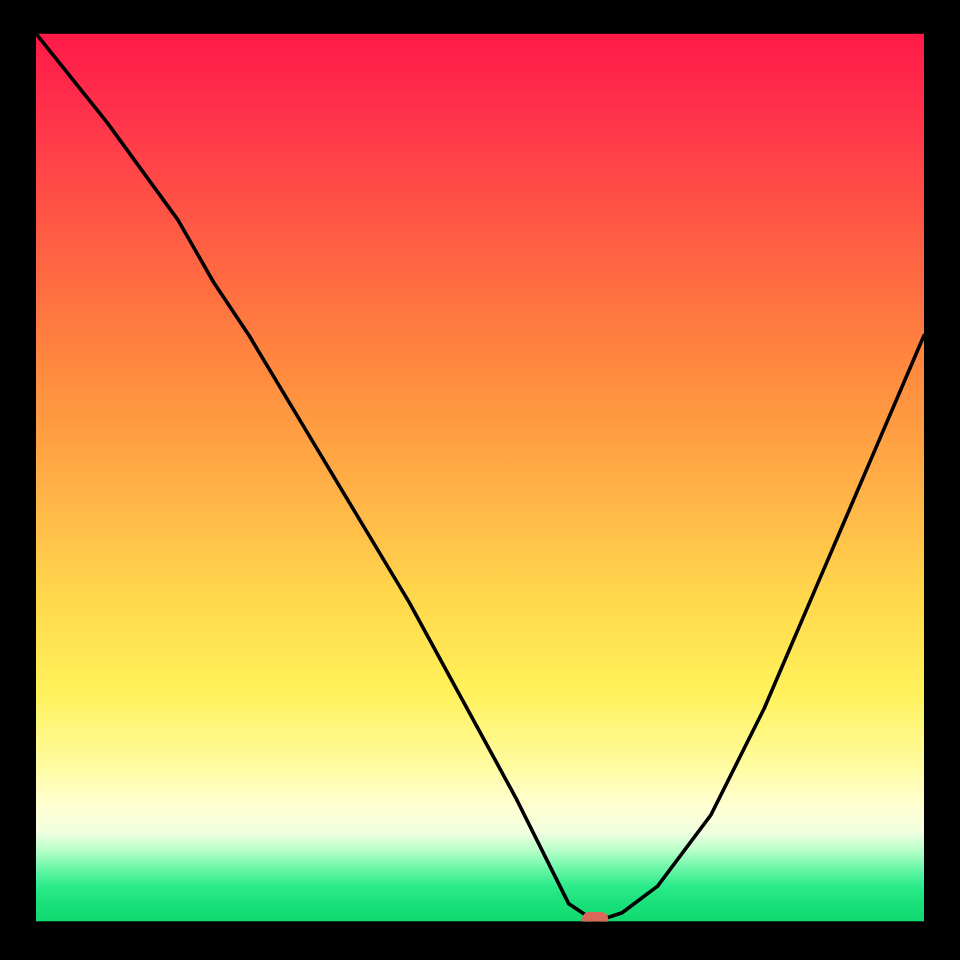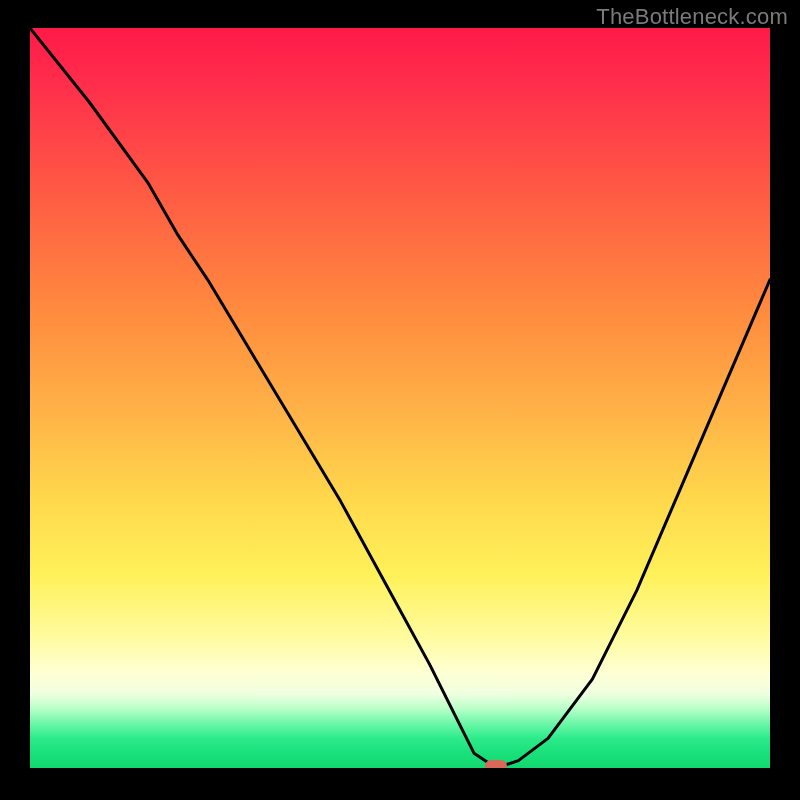--- a/index.html
+++ b/index.html
@@ -68,21 +68,20 @@
     border-radius: 6px;
     background: #d9675a;
     z-index: 5;
   }
 </style>
 </head>
 <body>
 
 <div class="frame">
 
-  <div class="watermark">TheBottleneck.com</div>
 
   <div class="plot-area">
     <div class="gradient"></div>
 
     <svg class="curve" viewBox="0 0 740 740" preserveAspectRatio="none">
       <path id="curve-path" fill="none" stroke-width="3" stroke-linecap="round" stroke-linejoin="round" stroke="#000000" d="M0.0 0.0 L59.2 74.0 L118.4 155.4 L148.0 207.2 L177.6 251.6 L222.0 325.6 L266.4 399.6 L310.8 473.6 L355.2 555.0 L399.6 636.4 L429.2 695.6 L444.0 725.2 L466.2 740.0 L488.4 732.6 L518.0 710.4 L562.4 651.2 L606.8 562.4 L651.2 458.8 L695.6 355.2 L740.0 251.6"></path>
     </svg>
 
     <div class="marker" id="min-marker" style="background: rgb(217, 103, 90); left: 455.2px; top: 732px;"></div>
   </div>

